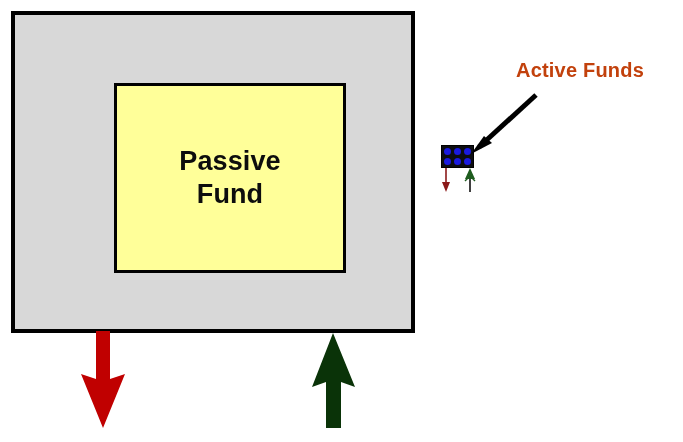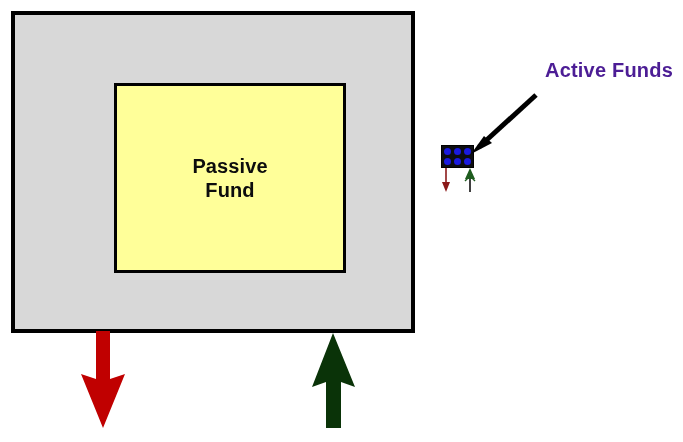--- a/index.html
+++ b/index.html
@@ -36,37 +36,37 @@
     width: 232px;
     height: 190px;
     background: #ffff99;
     border: 3px solid #000000;
     box-sizing: border-box;
     display: flex;
     align-items: center;
     justify-content: center;
   }
   .inner-box-label {
-    font-size: 20px;
+    font-size: 27px;
     font-weight: bold;
     color: #0d0d0d;
     line-height: 1.22;
     text-align: center;
     white-space: pre-line;
     letter-spacing: 0.1px;
   }
 
   
   .active-funds-label {
     position: absolute;
-    left: 545px;
+    left: 516px;
     top: 59px;
     font-size: 20px;
     font-weight: bold;
-    color: #4c1d95;
+    color: #c2410c;
     white-space: nowrap;
     letter-spacing: 0.2px;
   }
 
   
   .active-chip {
     position: absolute;
     left: 441px;
     top: 145px;
     width: 33px;

